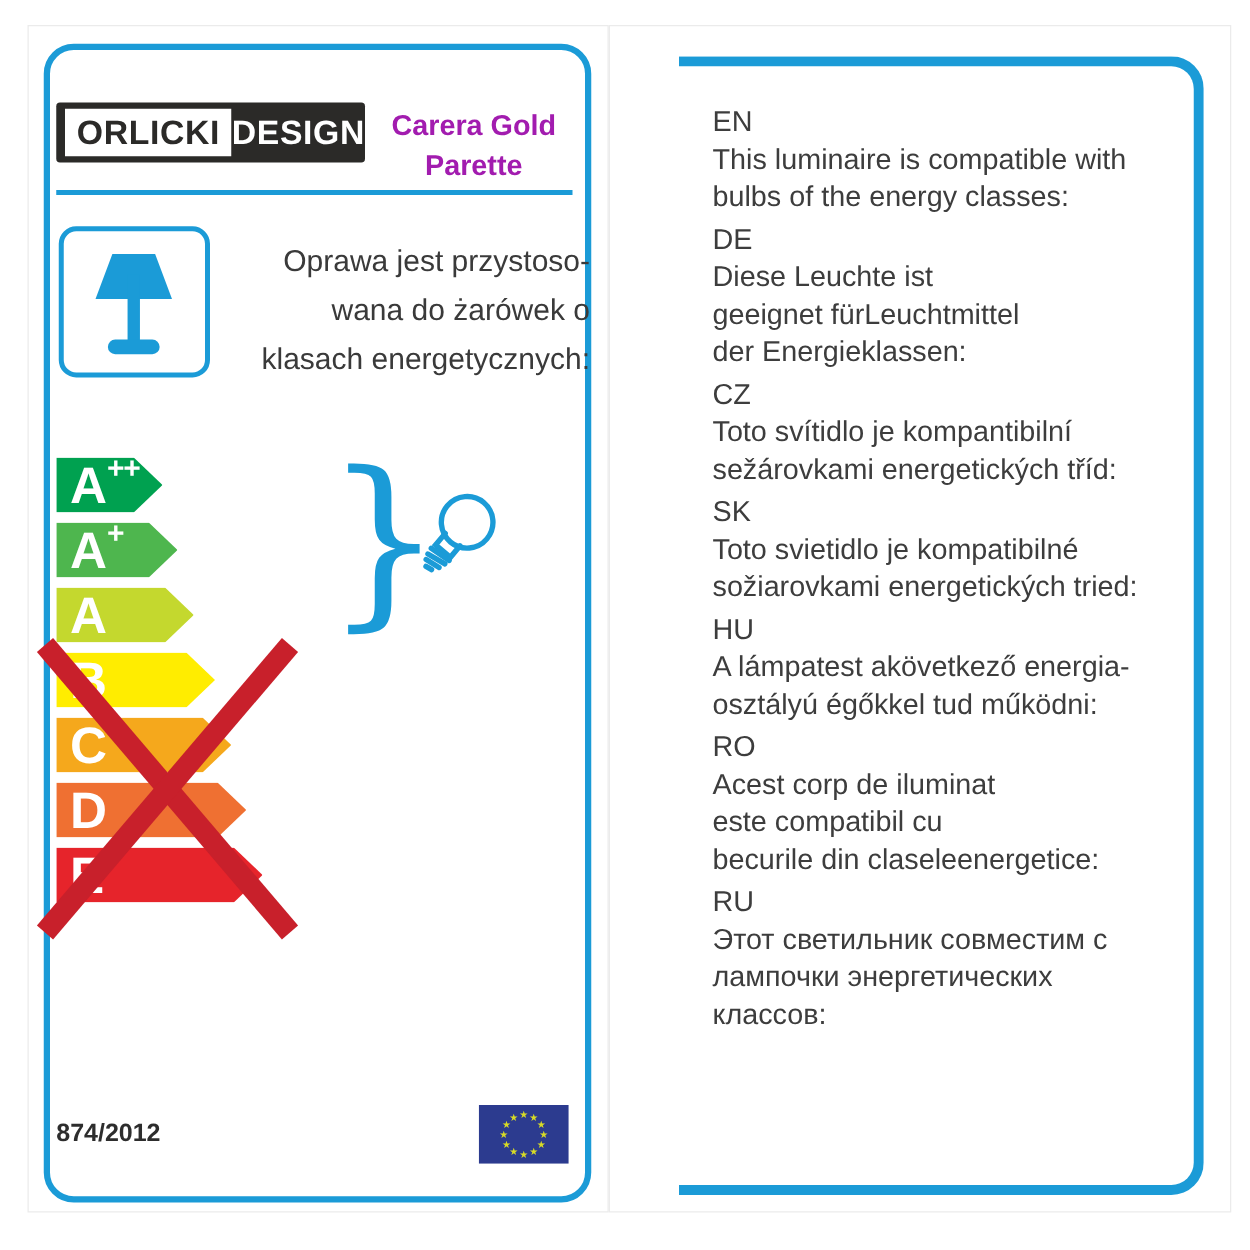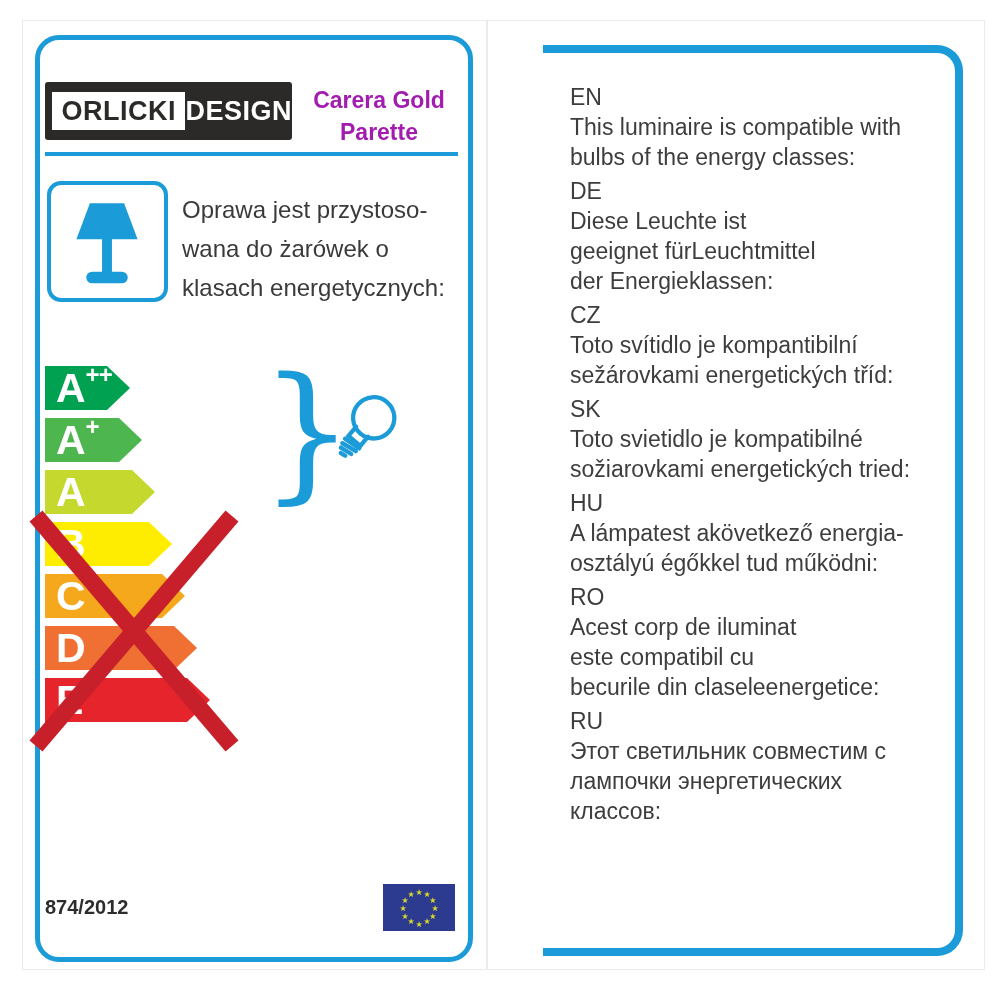--- a/index.html
+++ b/index.html
@@ -11,21 +11,21 @@
   .photo-edge { position:absolute; border:1px solid #ebebeb; }
   #photo-edge-left  { left:22px; top:20px; width:465px; height:950px; }
   #photo-edge-right { left:487px; top:20px; width:498px; height:950px; }
 
   
   #card {
     position:absolute; left:35px; top:35px; width:438px; height:927px;
     border:5px solid #1B9BD7; border-radius:24px; background:#fff;
   }
   #logo {
-    position:absolute; left:45px; top:82px; width:247px; height:58px;
+    position:absolute; left:45px; top:82px; width:247px; height:48px;
     background:#2B2A28; border-radius:3px; display:flex; align-items:center;
   }
   #logo-left-box {
     margin-left:7px; width:148px; height:38px; background:#fff;
     display:flex; align-items:center; justify-content:center;
   }
   #logo-left-box span {
     font-size:27px; font-weight:700; color:#2B2A28; letter-spacing:.5px;
   }
   #logo-right {
@@ -38,21 +38,21 @@
   #divider { position:absolute; left:45px; top:152px; width:413px; height:4px; background:#1B9BD7; }
 
   #lamp-frame {
     position:absolute; left:47px; top:181px; width:121px; height:121px;
     border:4px solid #1B9BD7; border-radius:14px; background:#fff;
   }
   #lamp-frame svg { position:absolute; left:11px; top:9px; }
 
   #intro-pl {
     position:absolute; left:182px; top:190px; width:290px;
-    font-size:24px; line-height:39px; color:#3a3a3a;
+    font-size:24px; line-height:39px; color:#3a3a3a;text-align:right;
   }
 
   
   #energy-scale { position:absolute; left:0; top:0; }
   .arrow {
     position:absolute; left:45px; height:44px; color:#fff;
     clip-path:polygon(0 0, calc(100% - 23px) 0, 100% 50%, calc(100% - 23px) 100%, 0 100%);
     display:flex; align-items:center;
   }
   .arrow:nth-of-type(1){ top:366px; } .arrow:nth-of-type(2){ top:418px; }

